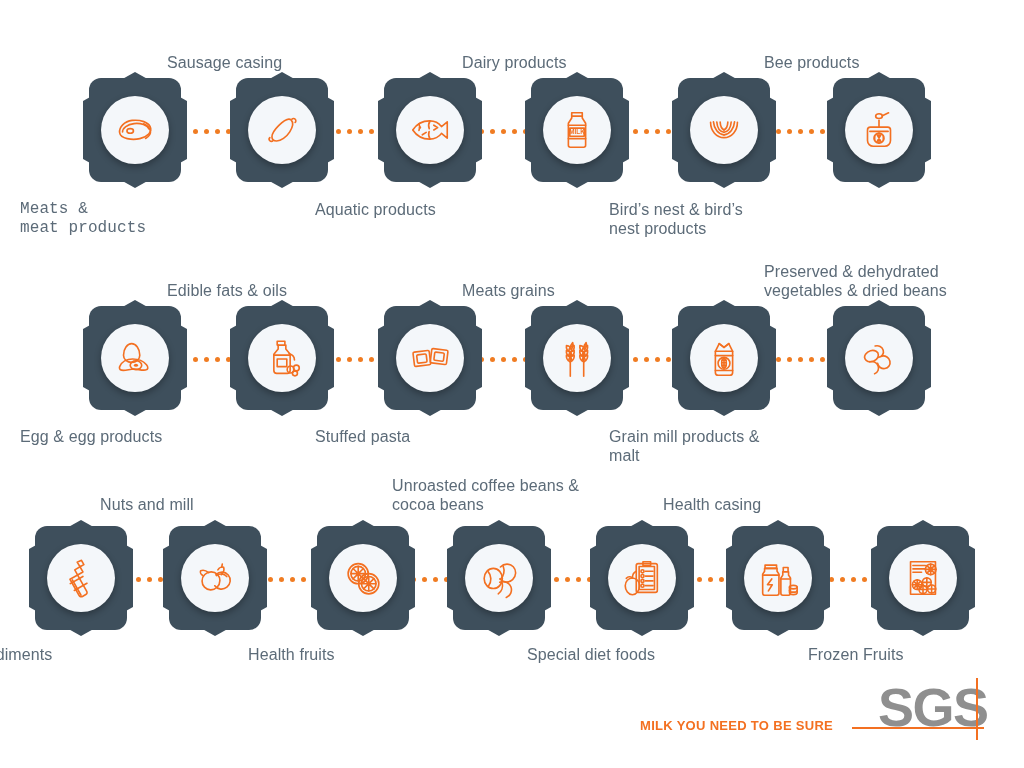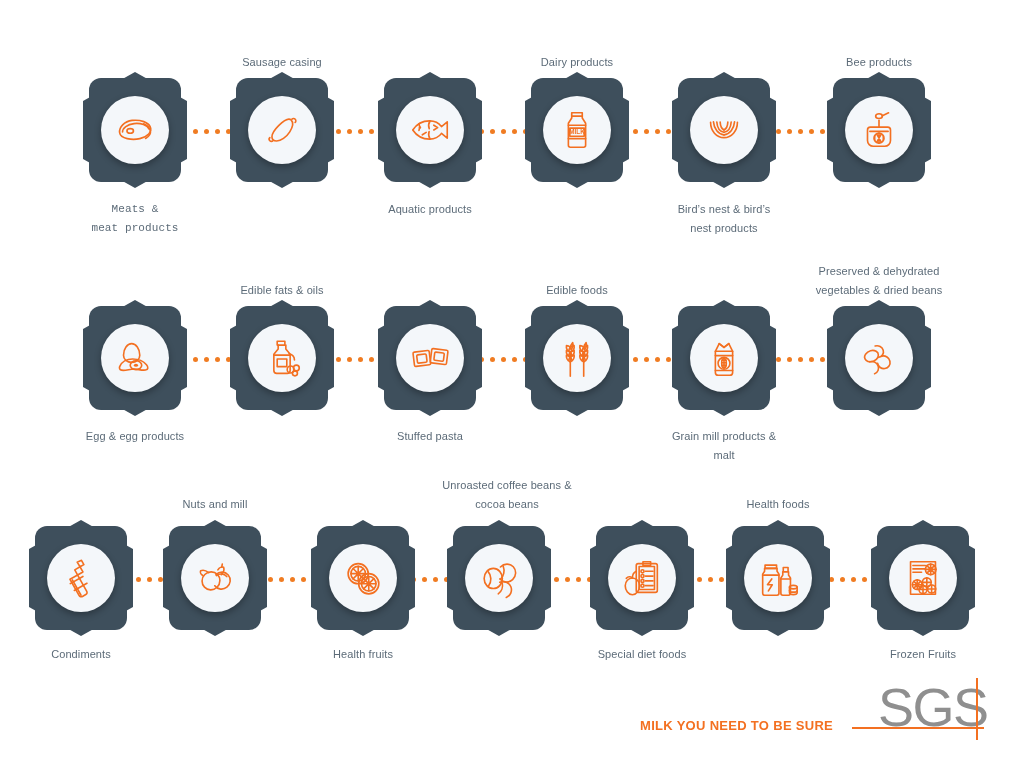--- a/index.html
+++ b/index.html
@@ -38,29 +38,29 @@
     box-shadow: 0 3px 7px rgba(0,0,0,0.30);
     display: flex; align-items: center; justify-content: center;
   }
   .disc svg { display:block; width: 46px; height: 46px; overflow: visible; }
   .ic { fill: none; stroke: #F37021; stroke-width: 1.7;
         stroke-linecap: round; stroke-linejoin: round; }
   .icf { fill: #F37021; stroke: none; }
 
   
   .lbl {
-    position: absolute; text-align: center;
-    font-size: 11px; line-height: 19px; color: #5C6B78;
+    position: absolute; text-align: left;
+    font-size: 16px; line-height: 19px; color: #5C6B78;
     white-space: pre-line; letter-spacing: .1px;
   }
 
   
   #logo { position: absolute; }
   .sgs-word {
-    position: absolute; font-size: 54px; font-weight: normal; color: #8F8F8F;
+    position: absolute; font-size: 54px; font-weight: bold; color: #8F8F8F;
     letter-spacing: -1.5px; line-height: 54px;
   }
   .sgs-hbar { position: absolute; background: #F37021; height: 2px; }
   .sgs-vbar { position: absolute; background: #F37021; width: 2px; }
   .tagline {
     position: absolute; color: #F37021; font-size: 13px;
     font-weight: bold; letter-spacing: .3px; white-space: nowrap;
   }
 </style>
 </head>
@@ -432,21 +432,21 @@
 <path class="ic" d="M31 23c-3-1.5-4.5-4-4-7 3 .3 5 2.3 5.5 5"></path>
 <path class="ic" d="M31 28c-3-1.5-4.5-4-4-7 3 .3 5 2.3 5.5 5"></path>
 <path class="ic" d="M31 18c3-1.5 4.5-4 4-7-3 .3-5 2.3-5.5 5"></path>
 <path class="ic" d="M31 23c3-1.5 4.5-4 4-7-3 .3-5 2.3-5.5 5"></path>
 <path class="ic" d="M31 28c3-1.5 4.5-4 4-7-3 .3-5 2.3-5.5 5"></path>
 <path class="ic" d="M31 14.5c0-3 1-5 2.5-6.5.8 2.5.3 5-1.5 6.8"></path>
               </svg>
             </span>
           </div>
         </div>
-        <div class="lbl" style="left: 462px; width: 230px; top: 281px;">Edible foods</div>
+        <div class="lbl" style="left: 462px; width: 230px; top: 281px;">Meats grains</div>
         <div class="node" style="left: 672px; top: 300px; width: 104px; height: 116px;">
           <div class="hex"></div>
           <div class="hex-r"></div>
           <div class="disc">
             <span>
               <svg viewBox="0 0 48 48">
                 <path class="ic" d="M15 17h18v22a3 3 0 0 1-3 3H18a3 3 0 0 1-3-3z"></path>
 <path class="ic" d="M15 17l4-8 5 4 5-4 4 8"></path>
 <path class="ic" d="M19 9l5 4 5-4"></path>
 <path class="ic" d="M15 21.5h18"></path>
@@ -585,21 +585,21 @@
 <path class="ic" d="M29 17.5h6v3.5l2 3v16a2 2 0 0 1-2 2h-6a2 2 0 0 1-2-2v-16l2-3z"></path>
 <path class="ic" d="M27 25h10"></path>
 <path class="ic" d="M29.5 13h5v4.5h-5z"></path>
 <ellipse class="ic" cx="40" cy="33.5" rx="4" ry="1.8"></ellipse>
 <path class="ic" d="M36 33.5v6c0 1 1.8 1.8 4 1.8s4-.8 4-1.8v-6"></path>
 <path class="ic" d="M36 37c0 1 1.8 1.8 4 1.8s4-.8 4-1.8"></path>
               </svg>
             </span>
           </div>
         </div>
-        <div class="lbl" style="left: 663px; width: 230px; top: 495px;">Health foods</div>
+        <div class="lbl" style="left: 663px; width: 230px; top: 495px;">Health casing</div>
         <div class="node" style="left: 871px; top: 520px; width: 104px; height: 116px;">
           <div class="hex"></div>
           <div class="hex-r"></div>
           <div class="disc">
             <span>
               <svg viewBox="0 0 48 48">
                 <path class="ic" d="M11 7h26v34H11z"></path>
 <path class="ic" d="M13.5 11h13"></path>
                 <path class="ic" d="M13.5 14.5h13"></path>
 <path class="ic" d="M13.5 18h9"></path>

